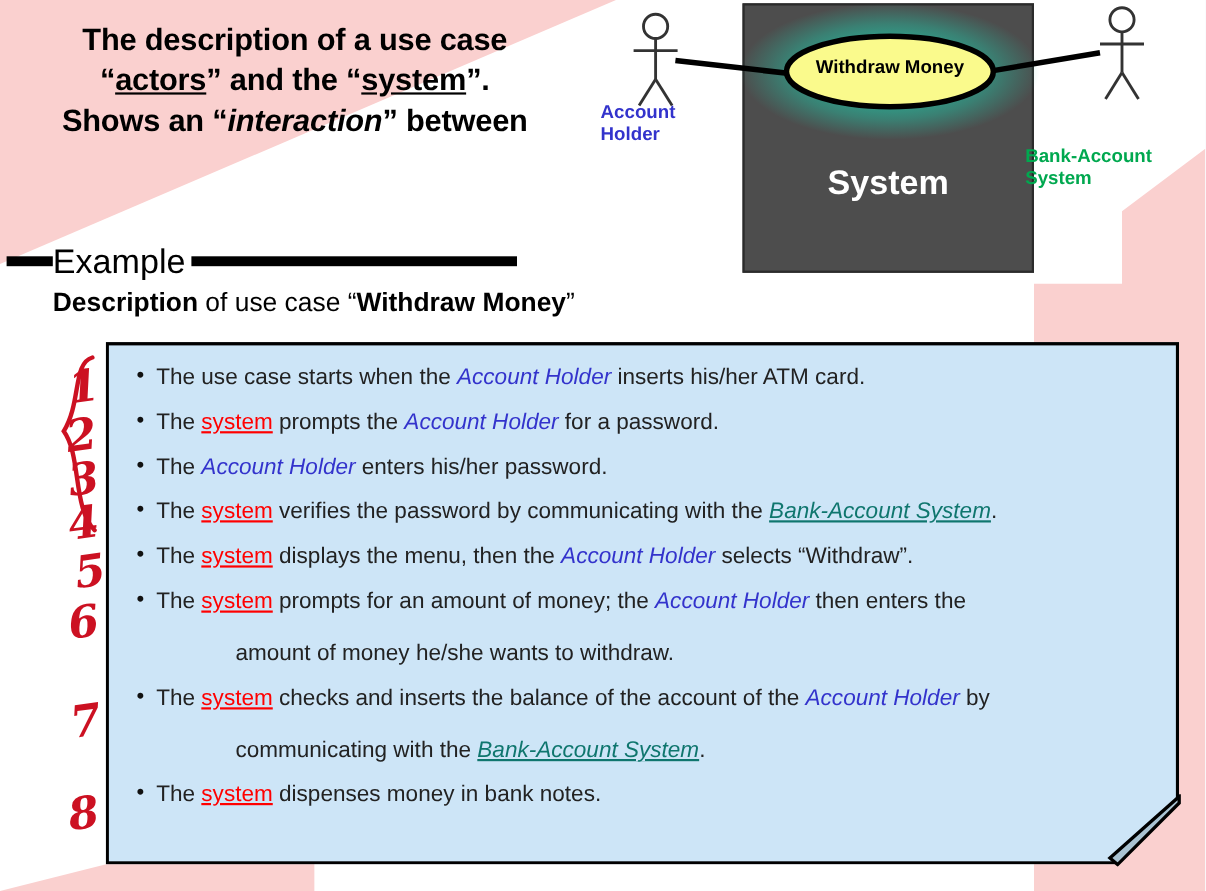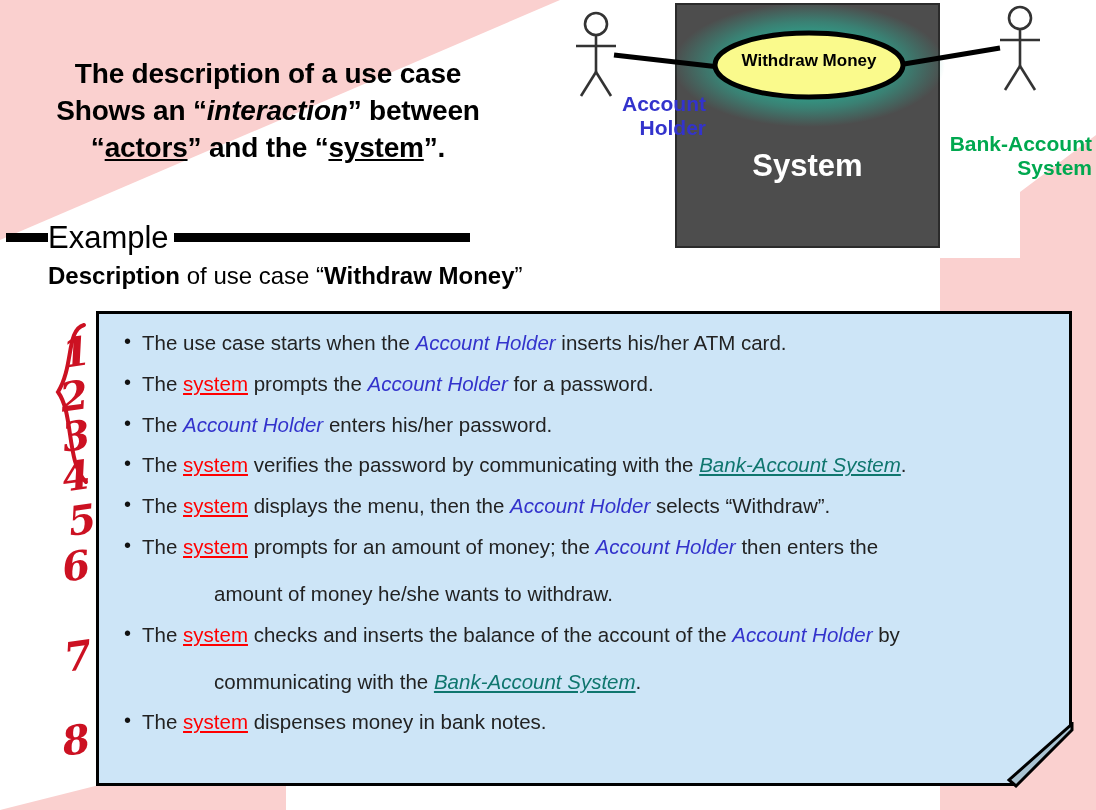--- a/index.html
+++ b/index.html
@@ -40,21 +40,20 @@
     position: absolute;
     left: 8px;
     top: 18px;
     width: 520px;
     text-align: center;
     font-size: 28px;
     font-weight: bold;
     line-height: 1.32;
     color: #000000;
     letter-spacing: -0.2px;
-    margin-top: 38px;
   }
   #headline .it { font-style: italic; }
   #headline .ul { text-decoration: underline; }
 
   
   #diagram { position: absolute; left: 548px; top: 0px; width: 548px; height: 258px; }
 
   #system-box {
     position: absolute;
     left: 127px; top: 3px;
@@ -69,22 +68,22 @@
     width: 265px;
     text-align: center;
     color: #ffffff;
     font-size: 31px;
     font-weight: bold;
   }
 
   .actor-caption {
     position: absolute;
     width: 160px;
-    text-align: right;
-    font-size: 21px;
+    text-align: left;
+    font-size: 17px;
     font-weight: bold;
     line-height: 1.15;
   }
   #caption-left  { left: -2px;  top: 92px; color: #3333cc; }
   #caption-right { left: 384px; top: 84px; color: #00a84f; margin-top: 48px; }
   #usecase-label {
     position: absolute;
     left: 168px; top: 51px;
     width: 186px;
     text-align: center;
@@ -191,24 +190,24 @@
 
 <div id="slide">
 
   <div class="pink-band" id="pink-top"></div>
   <div class="pink-band" id="pink-right2"></div>
   <div class="pink-band" id="pink-bottom"></div>
 
   <div id="headline">
     <div>The description of a use case</div>
     <div>
+      <span>“</span><span class="ul">actors</span><span>” and the “</span><span class="ul">system</span><span>”.</span>
+    </div>
+    <div>
       <span>Shows an “</span><span class="it">interaction</span><span>” between</span>
-    </div>
-    <div>
-      <span>“</span><span class="ul">actors</span><span>” and the “</span><span class="ul">system</span><span>”.</span>
     </div>
   </div>
 
   <div id="diagram">
 
     <div id="system-box"></div>
 
     <svg width="548" height="258" style="position:absolute;left:0;top:0;">
       <defs>
         <radialGradient id="glowGrad" cx="50%" cy="50%" r="50%">

